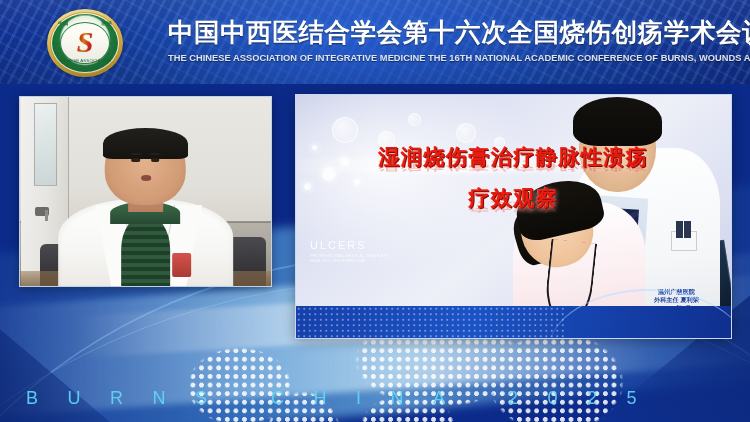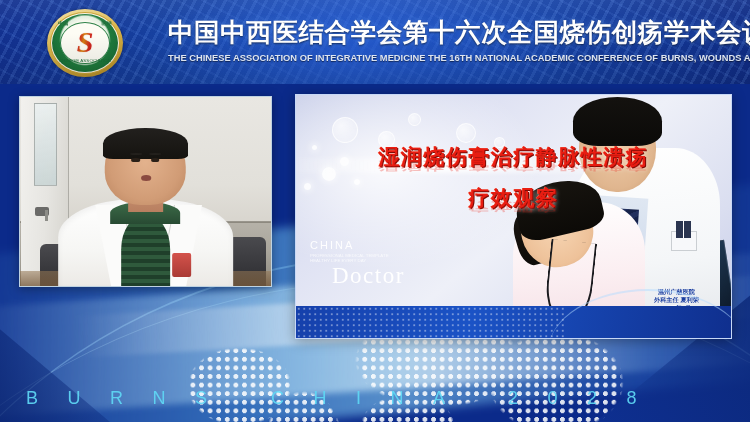--- a/index.html
+++ b/index.html
@@ -513,37 +513,36 @@
       <div id="ph-man-hair"></div>
       <div id="ph-woman-body"></div>
       <div id="ph-woman-hair2"></div>
       <div id="ph-woman-head"></div>
       <div id="ph-woman-hair"></div>
       <div id="ph-stetho"></div>
       <div id="ph-stetho-bell"></div>
       <div id="ph-paper"></div>
     </div>
 
-    <div id="sl-today">CHINA</div>
+    <div id="sl-today">ULCERS</div>
     <div id="sl-today-sub">PROFESSIONAL MEDICAL TEMPLATE HEALTHY LIFE EVERY DAY</div>
-    <div id="sl-doctor">Doctor</div>
 
     <div id="sl-title-wrap">
       <div class="sl-title-line">湿润烧伤膏治疗静脉性溃疡</div>
       <div class="sl-title-reflect">湿润烧伤膏治疗静脉性溃疡</div>
       <div class="sl-title-line">疗效观察</div>
       <div class="sl-title-reflect">疗效观察</div>
     </div>
 
     <div id="sl-credit">
       <div>温州广慈医院</div>
       <div>外科主任  夏利荣</div>
       <div>2020年8月</div>
     </div>
 
     <div id="sl-bottom-strip"></div>
     <div id="sl-bottom-dots"></div>
     <div id="sl-bottom-arc"></div>
   </div>
 
-  <div id="footer-wordmark">BURNS CHINA 2028</div>
+  <div id="footer-wordmark">BURNS CHINA 2025</div>
 
 </div>
 
 </body></html>

